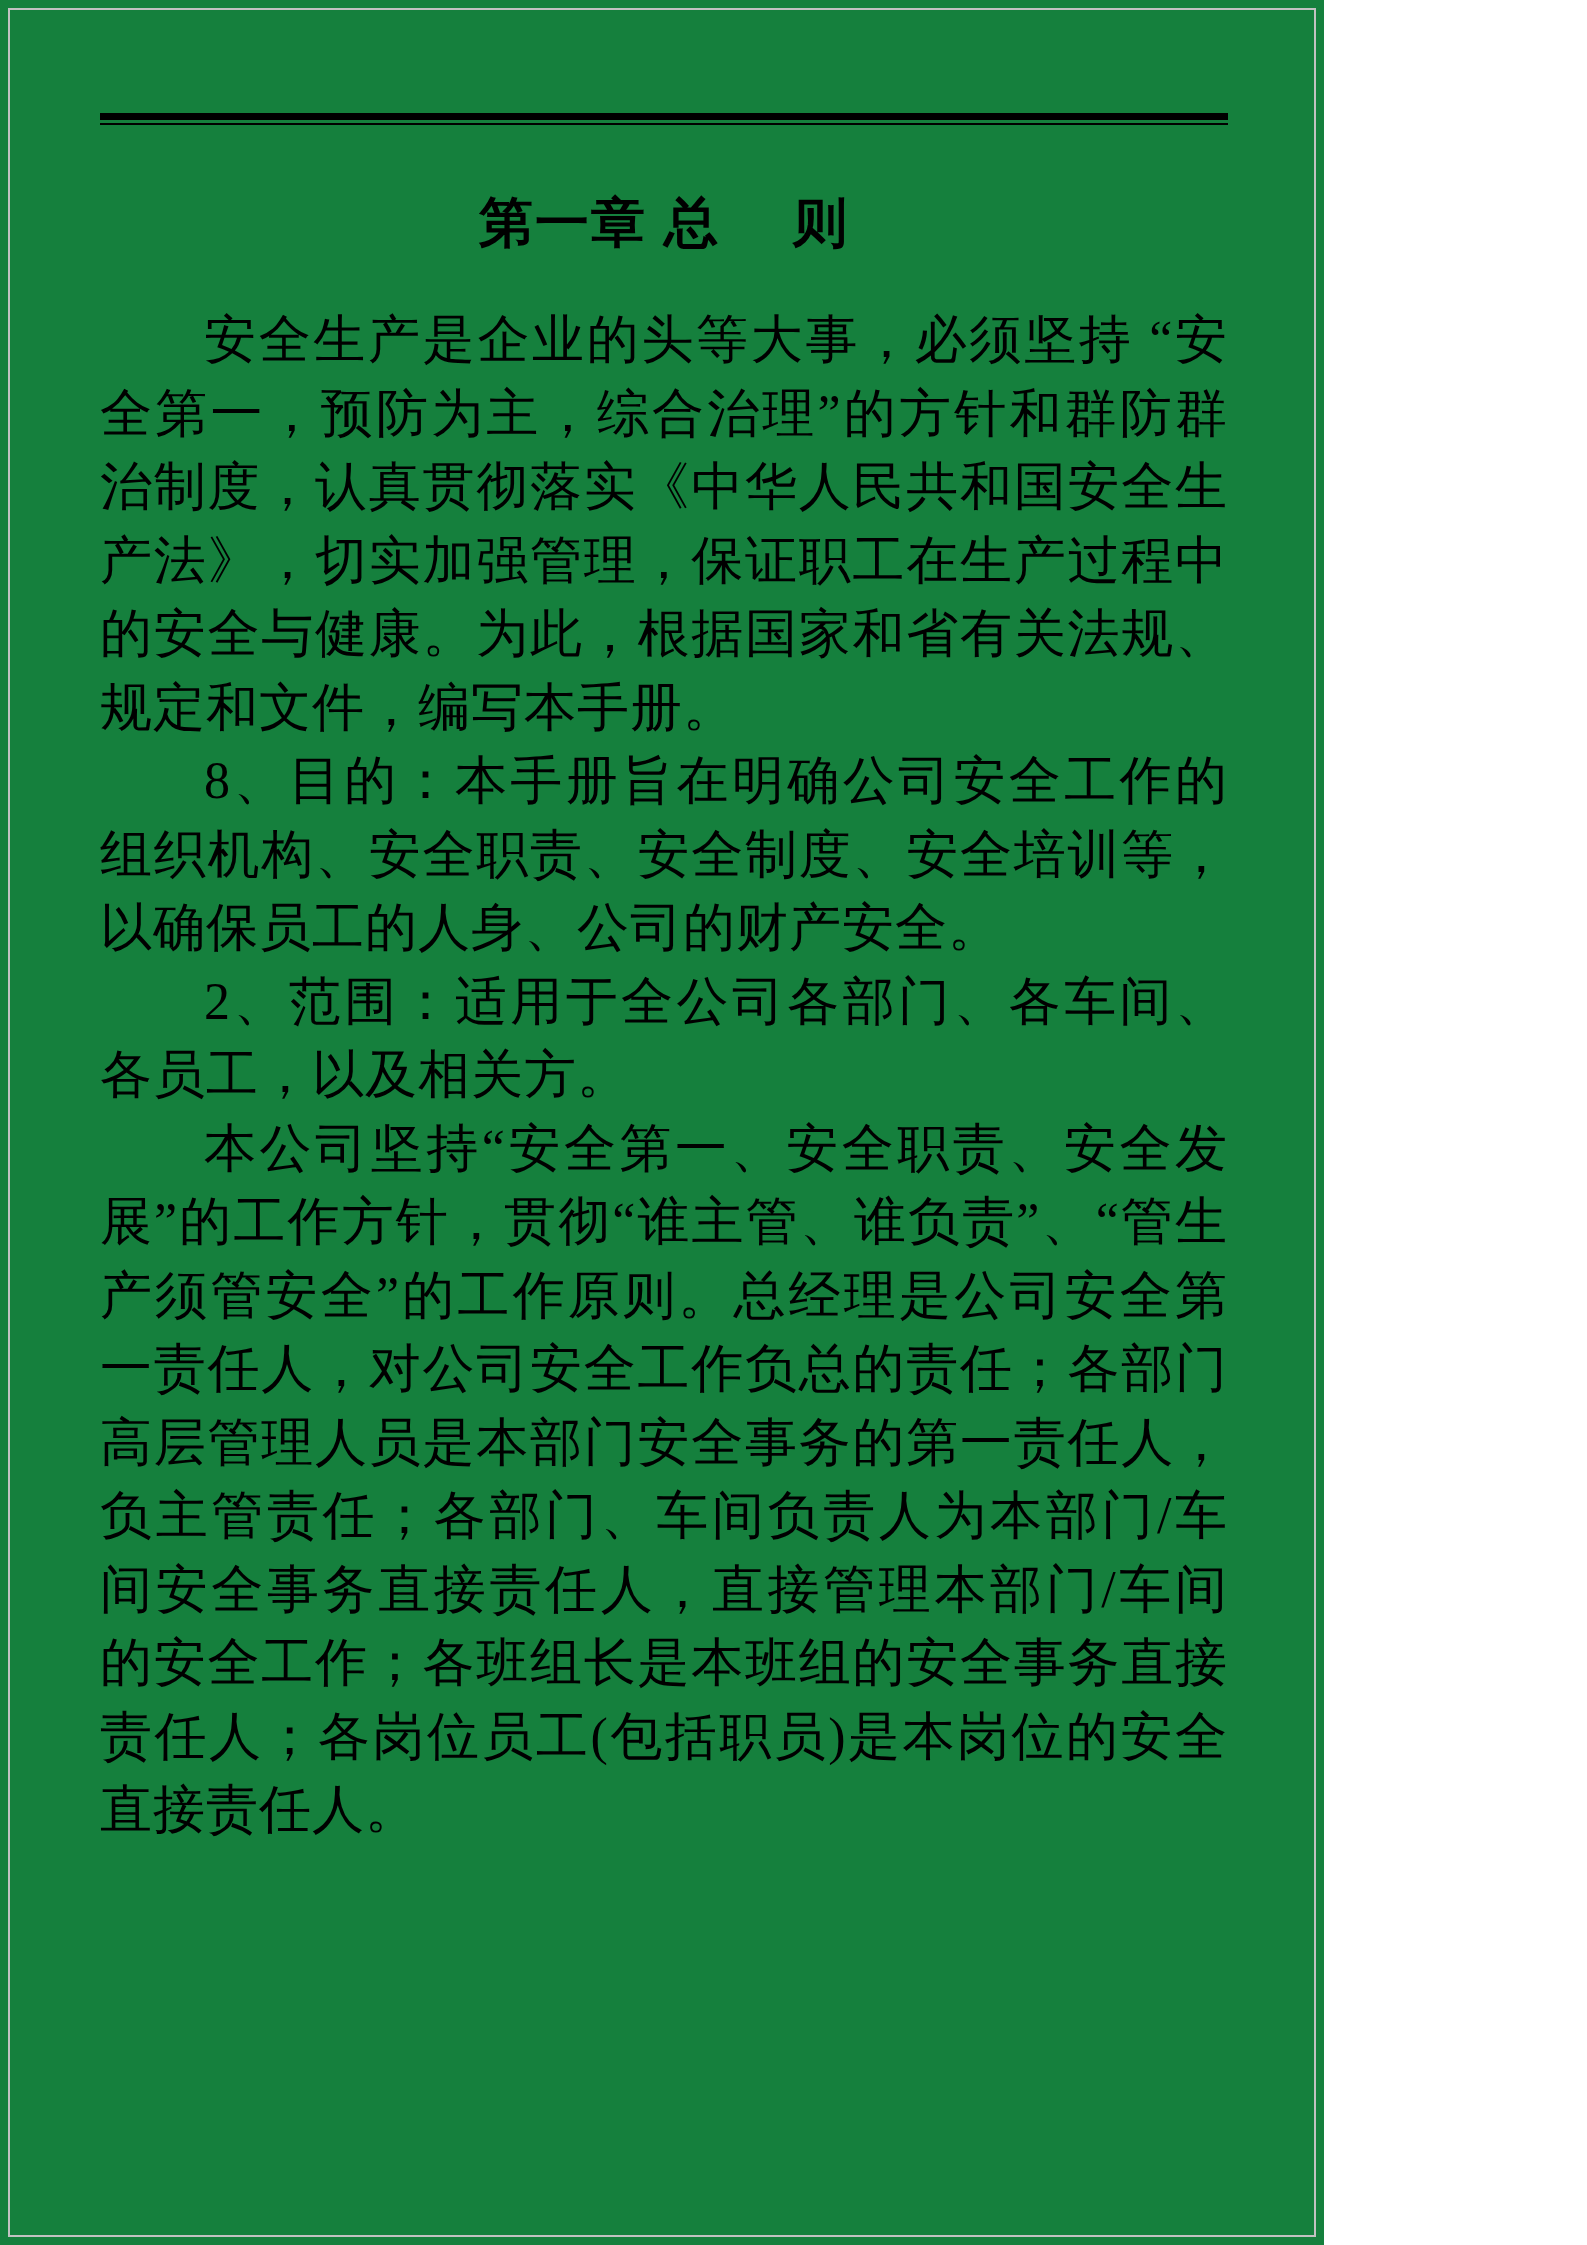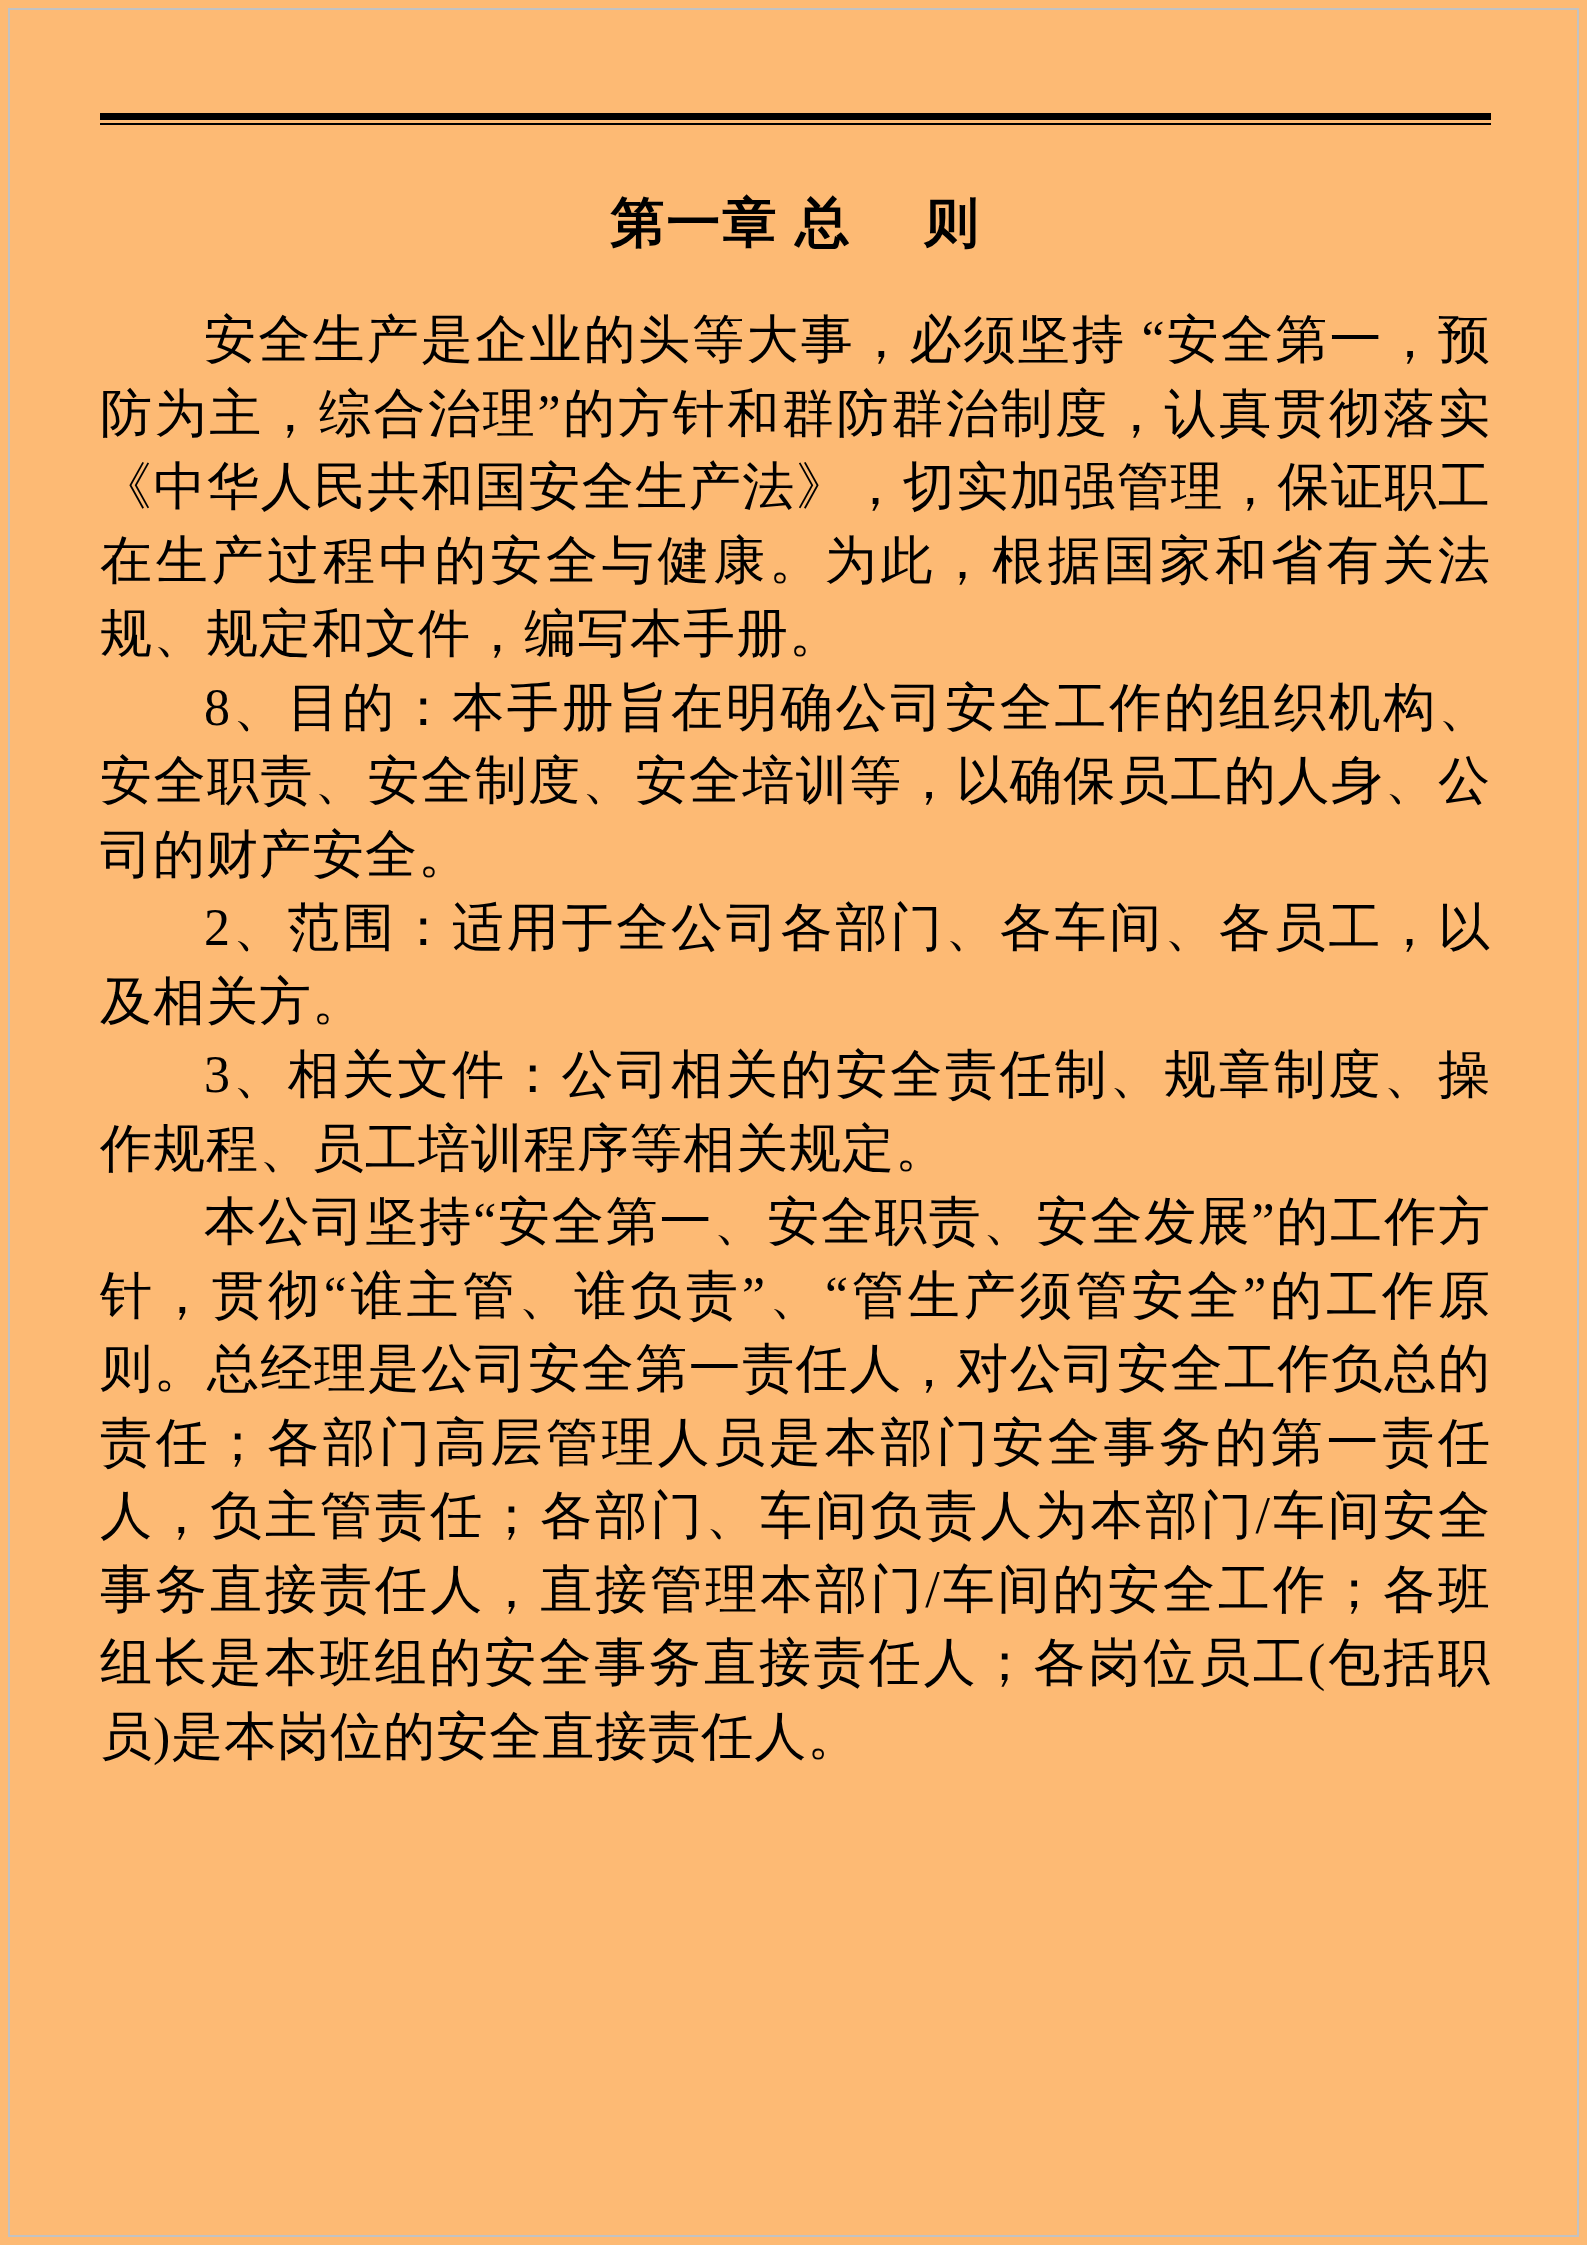--- a/index.html
+++ b/index.html
@@ -2,23 +2,23 @@
 <html lang="zh"><head>
 <meta charset="utf-8">
 <style>
   html, body {
     margin: 0;
     padding: 0;
     background: #ffffff;
   }
   .page {
     position: relative;
-    width: 1587px;
+    width: 1324px;
     height: 2245px;
-    background: #fdba74;
+    background: #15803d;
     overflow: hidden;
     font-family: "Liberation Serif", serif;
     color: #000000;
   }
   .page-frame {
     position: absolute;
     top: 8px;
     left: 8px;
     right: 8px;
     bottom: 8px;
@@ -66,17 +66,16 @@
 
 <div class="page">
   <div class="page-frame"></div>
   <div class="content">
     <div class="top-rule"></div>
     <h1 class="doc-title">第一章 总　 则</h1>
     <div class="body-text">
       <p>安全生产是企业的头等大事，必须坚持 “安全第一，预防为主，综合治理”的方针和群防群治制度，认真贯彻落实《中华人民共和国安全生产法》，切实加强管理，保证职工在生产过程中的安全与健康。为此，根据国家和省有关法规、规定和文件，编写本手册。</p>
       <p>8、目的：本手册旨在明确公司安全工作的组织机构、安全职责、安全制度、安全培训等，以确保员工的人身、公司的财产安全。</p>
       <p>2、范围：适用于全公司各部门、各车间、各员工，以及相关方。</p>
-      <p>3、相关文件：公司相关的安全责任制、规章制度、操作规程、员工培训程序等相关规定。</p>
       <p>本公司坚持“安全第一、安全职责、安全发展”的工作方针，贯彻“谁主管、谁负责”、“管生产须管安全”的工作原则。总经理是公司安全第一责任人，对公司安全工作负总的责任；各部门高层管理人员是本部门安全事务的第一责任人，负主管责任；各部门、车间负责人为本部门/车间安全事务直接责任人，直接管理本部门/车间的安全工作；各班组长是本班组的安全事务直接责任人；各岗位员工(包括职员)是本岗位的安全直接责任人。</p>
     </div>
   </div>
 </div>
 
 </body></html>

